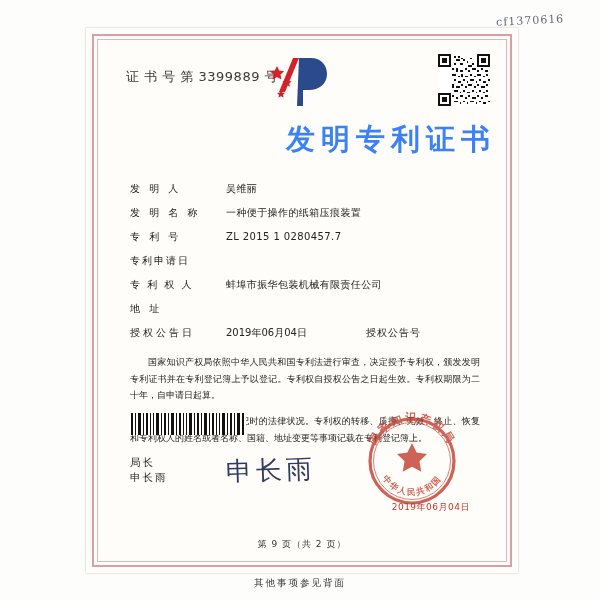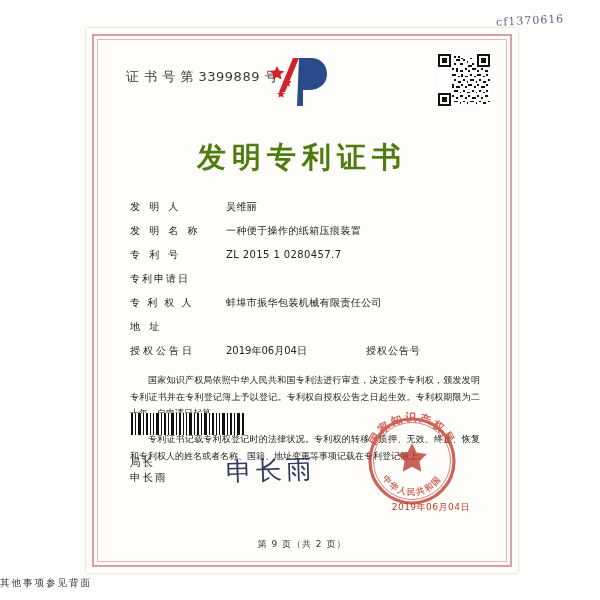--- a/index.html
+++ b/index.html
@@ -57,27 +57,27 @@
     position:absolute;left:50%;top:6px;
     transform:translateX(-50%);
     width:86px;height:60px;
   }
   .qr{
     position:absolute;right:6px;top:8px;
     width:52px;height:52px;
   }
   
   .title{
-    text-align:center;
+    text-align:right;
     font-family:"DejaVu Serif","Liberation Serif",serif;
     font-weight:bold;
     font-size:29px;
     letter-spacing:6px;
-    color:#4d7c0f;
-    margin-top:20px;
+    color:#3b82f6;
+    margin-top:2px;
   }
   
   .fields{
     margin-top:22px;
     padding-left:22px;
     padding-right:10px;
   }
   .frow{
     display:flex;
     align-items:baseline;
@@ -158,21 +158,21 @@
     position:absolute;
     left:0;right:0;bottom:8px;
     text-align:center;
     font-size:9px;
     color:#333;
     letter-spacing:1px;
   }
   .footnote{
     position:absolute;
     left:0;right:0;bottom:10px;
-    text-align:left;
+    text-align:center;
     font-size:9.5px;
     color:#333;
     letter-spacing:2px;
   }
 </style>
 </head>
 <body>
 
 <div class="page">
 

